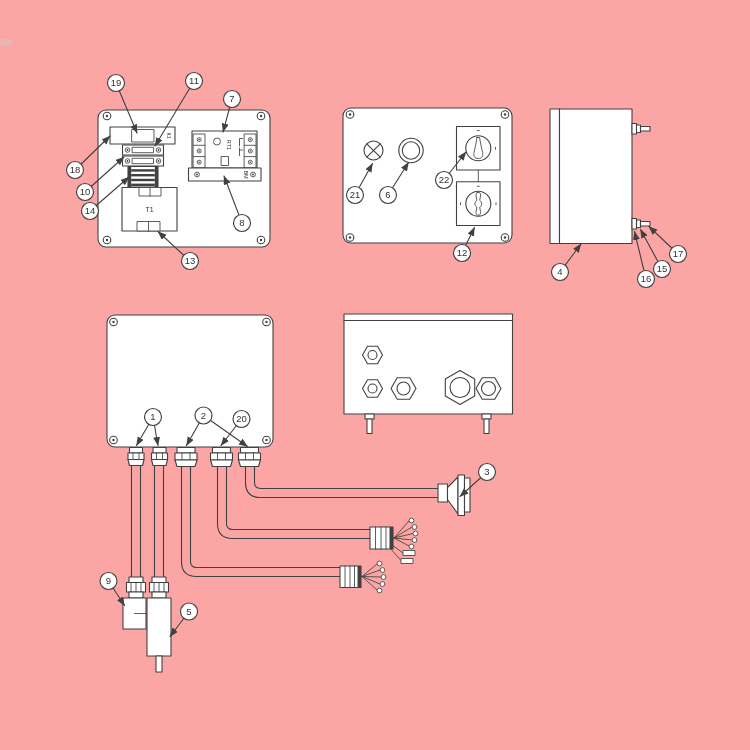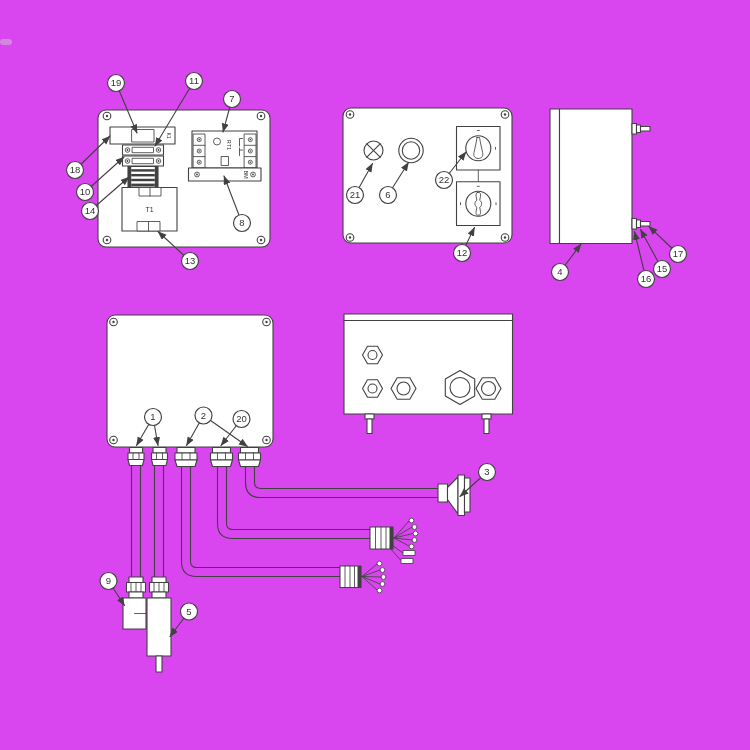--- a/index.html
+++ b/index.html
@@ -1,16 +1,16 @@
 <!DOCTYPE html>
 <html><head>
 <meta charset="utf-8">
 <style>
   html,body{margin:0;padding:0;background:#ffffff;}
-  #stage{width:750px;height:750px;background:#d946ef;position:relative;overflow:hidden;}
+  #stage{width:750px;height:750px;background:#fca5a5;position:relative;overflow:hidden;}
   svg{display:block;}
   .s{stroke:#414141;fill:none;stroke-width:1.1;stroke-linecap:round;stroke-linejoin:round;}
   .sw{stroke:#414141;fill:#ffffff;stroke-width:1.1;stroke-linejoin:round;}
   .thin{stroke-width:0.85;}
   .f{fill:#414141;stroke:none;}
   .lbl{font-family:"Liberation Sans","DejaVu Sans",sans-serif;fill:#333333;}
   .t7{font-size:7px;}
   .v5{font-size:5px;}
   .v55{font-size:5.5px;}
   .callout circle{fill:#ffffff;stroke:#414141;stroke-width:1.15;}

